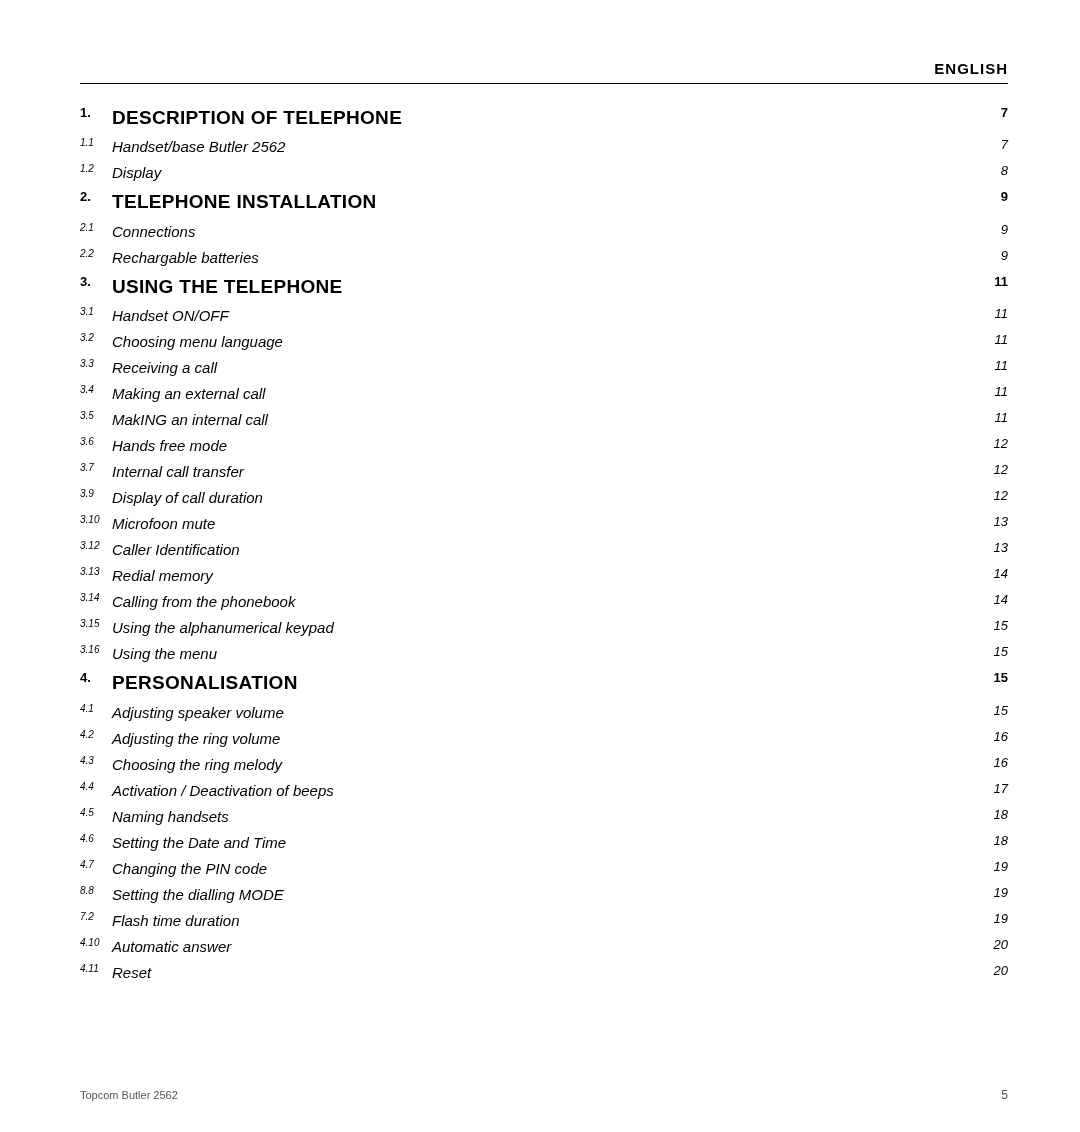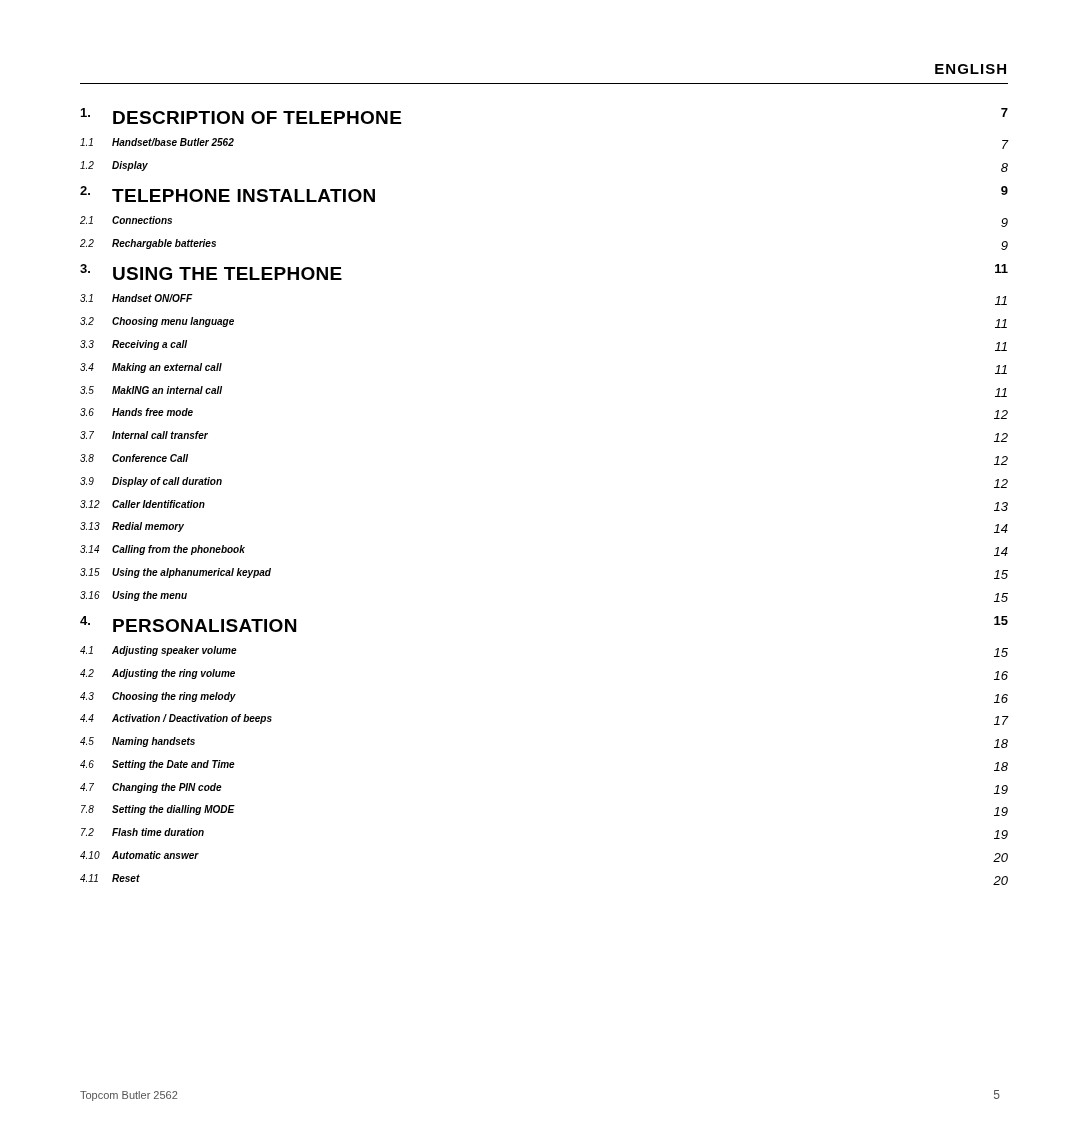--- a/index.html
+++ b/index.html
@@ -71,40 +71,39 @@
     .subsection-num {
       font-size: 10px;
       font-style: italic;
       width: 32px;
       padding-left: 18px;
       white-space: nowrap;
       color: #333;
     }
 
     .subsection-title {
-      font-size: 10px;
+      font-size: 15px;
       font-style: italic;
       color: #333;
-      font-weight: bold;
     }
 
     .subsection-page {
       font-size: 13px;
       font-style: italic;
       text-align: right;
       width: 40px;
       white-space: nowrap;
       color: #333;
     }
 
     .footer {
       position: absolute;
       bottom: 30px;
       left: 80px;
-      right: 80px;
+      right: 72px;
       display: flex;
       justify-content: space-between;
       align-items: center;
     }
 
     .footer-left {
       font-size: 11px;
       color: #555;
     }
 
@@ -192,30 +191,30 @@
           <td class="subsection-num">3.6</td>
           <td class="subsection-title">Hands free mode</td>
           <td class="subsection-page">12</td>
         </tr>
         <tr class="toc-row">
           <td class="subsection-num">3.7</td>
           <td class="subsection-title">Internal call transfer</td>
           <td class="subsection-page">12</td>
         </tr>
         <tr class="toc-row">
-          <td class="subsection-num">3.8</td>
-          <td class="subsection-title">Conference Call</td>
-          <td class="subsection-page">12</td>
-        </tr>
-        <tr class="toc-row">
           <td class="subsection-num">3.9</td>
           <td class="subsection-title">Display of call duration</td>
           <td class="subsection-page">12</td>
         </tr>
         <tr class="toc-row">
+          <td class="subsection-num">3.10</td>
+          <td class="subsection-title">Microfoon mute</td>
+          <td class="subsection-page">13</td>
+        </tr>
+        <tr class="toc-row">
           <td class="subsection-num">3.12</td>
           <td class="subsection-title">Caller Identification</td>
           <td class="subsection-page">13</td>
         </tr>
         <tr class="toc-row">
           <td class="subsection-num">3.13</td>
           <td class="subsection-title">Redial memory</td>
           <td class="subsection-page">14</td>
         </tr>
         <tr class="toc-row">
@@ -267,21 +266,21 @@
           <td class="subsection-num">4.6</td>
           <td class="subsection-title">Setting the Date and Time</td>
           <td class="subsection-page">18</td>
         </tr>
         <tr class="toc-row">
           <td class="subsection-num">4.7</td>
           <td class="subsection-title">Changing the PIN code</td>
           <td class="subsection-page">19</td>
         </tr>
         <tr class="toc-row">
-          <td class="subsection-num">7.8</td>
+          <td class="subsection-num">8.8</td>
           <td class="subsection-title">Setting the dialling MODE</td>
           <td class="subsection-page">19</td>
         </tr>
         <tr class="toc-row">
           <td class="subsection-num">7.2</td>
           <td class="subsection-title">Flash time duration</td>
           <td class="subsection-page">19</td>
         </tr>
         <tr class="toc-row">
           <td class="subsection-num">4.10</td>

